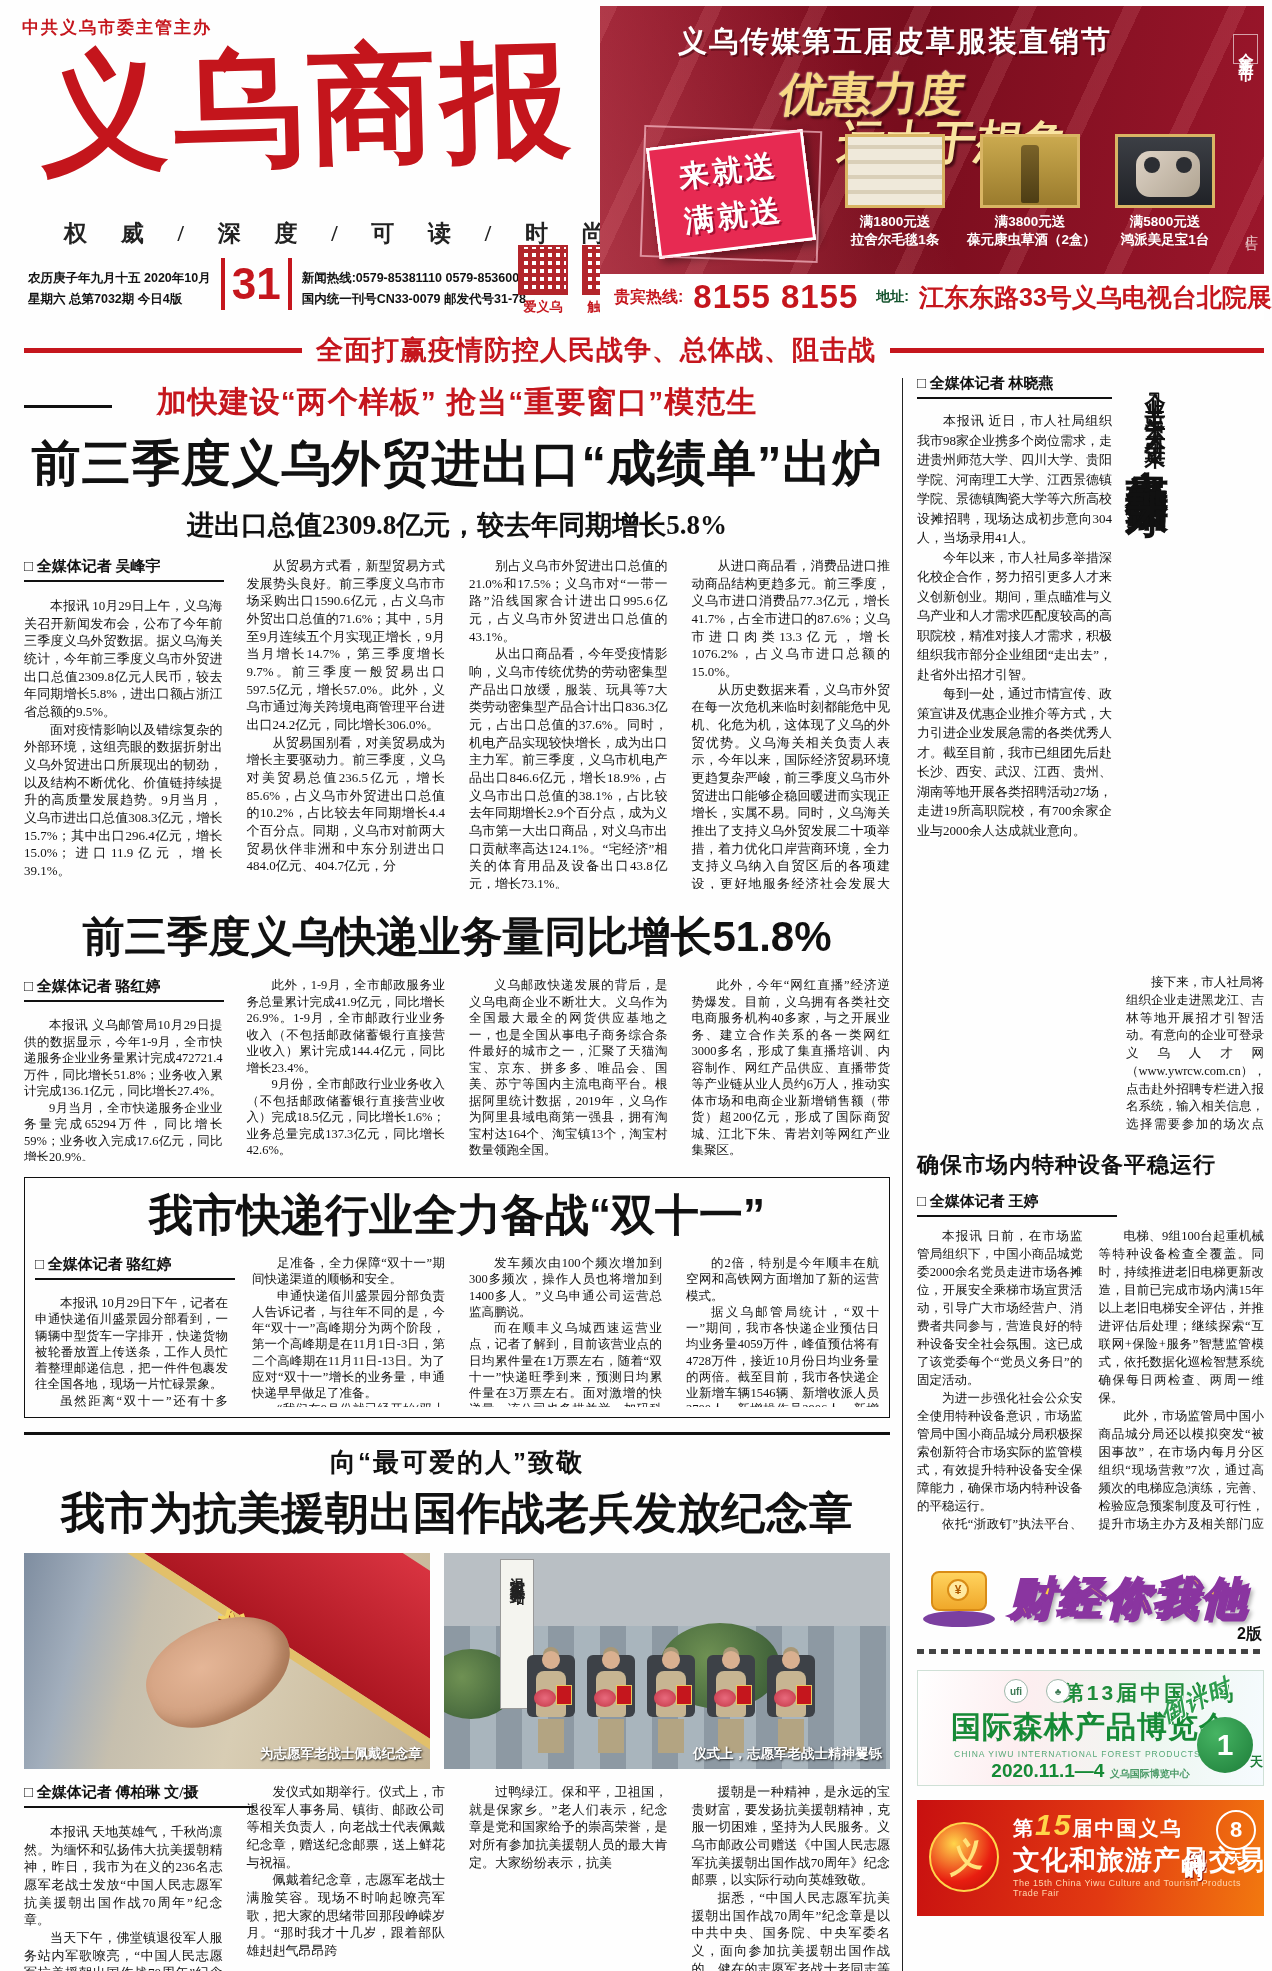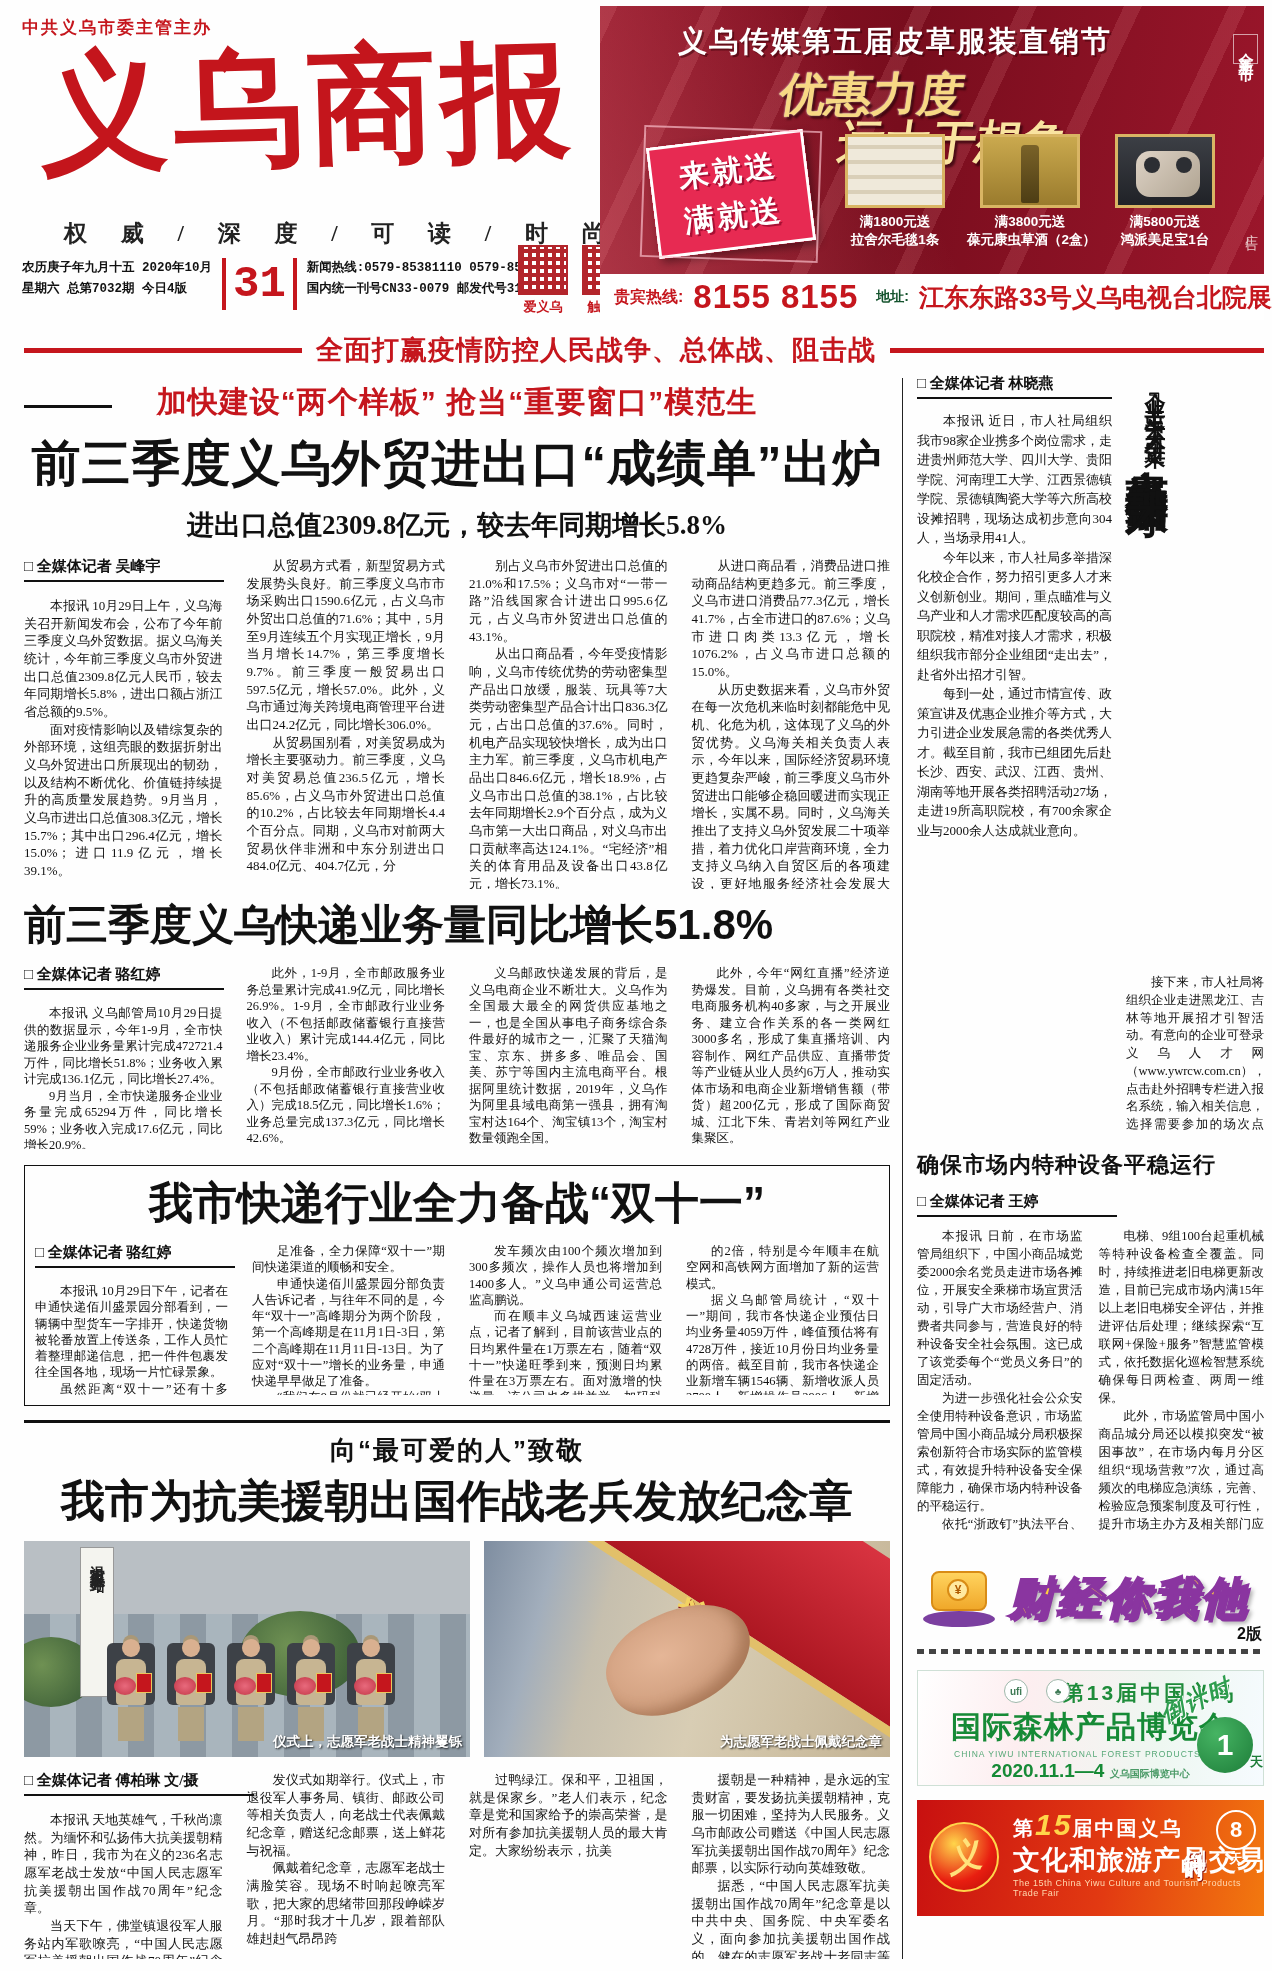--- a/index.html
+++ b/index.html
@@ -5,21 +5,21 @@
   * { margin:0; padding:0; box-sizing:border-box; }
   html,body { background:#e8e8e8; }
   body { font-family:"Liberation Sans", sans-serif; }
   .page { position:relative; width:1272px; height:1971px; background:#fefefe; margin:0 auto; overflow:hidden; color:#111; }
 
   
   .hdr { position:absolute; left:0; top:0; width:545px; height:325px; }
   .org-line { position:absolute; left:22px; top:16px; color:#c5161d; font-size:17px; font-weight:bold; letter-spacing:2px; }
   .mast-title { position:absolute; left:40px; top:36px; width:500px; font-family:"DejaVu Serif", serif; font-size:128px; line-height:1.1; font-weight:900; color:#c4151c; letter-spacing:6px; transform:rotate(-1.5deg); white-space:nowrap; }
   .tagline { position:absolute; left:64px; top:218px; font-family:"Liberation Serif", serif; font-size:23px; font-weight:bold; color:#222; letter-spacing:9px; word-spacing:10px; white-space:nowrap; }
-  .dateline { position:absolute; left:22px; top:258px; display:flex; align-items:flex-start;font-family:Liberation Mono, monospace; }
+  .dateline { position:absolute; left:28px; top:258px; display:flex; align-items:flex-end; }
   .dl-col { font-size:12.5px; line-height:1.7; color:#111; font-weight:bold; white-space:nowrap; }
   .dl-page { color:#c5161d; font-size:44px; font-weight:900; line-height:52px; border-left:4px solid #c5161d; border-right:4px solid #c5161d; padding:0 7px; margin:0 10px; }
   .qr-group { position:absolute; left:518px; top:245px; display:flex; gap:14px; }
   .qr-item { text-align:center; }
   .qr { width:50px; height:50px; border:2px solid #b3252b;
         background: repeating-linear-gradient(0deg,#b3252b 0 4px,rgba(255,255,255,0) 4px 8px),
                     repeating-linear-gradient(90deg,#b3252b 0 4px,#fff 4px 8px); }
   .qr-label { color:#c5161d; font-size:13px; font-weight:bold; margin-top:3px; }
 
   
@@ -78,21 +78,21 @@
   .kicker1 { position:relative; text-align:center; color:#c5161d; font-size:30px; font-weight:900; letter-spacing:1px; margin-top:8px; }
   .kicker-rule { position:absolute; left:0; top:55%; width:88px; height:3px; background:#111; }
   .headline1 { text-align:center; font-size:49px; font-weight:900; letter-spacing:1px; margin-top:8px; white-space:nowrap; }
   .subhead1 { text-align:center; font-family:"Liberation Serif", serif; font-size:27px; font-weight:bold; margin-top:10px; }
   .a1-body { margin-top:14px; height:332px; font-size:13px; line-height:1.36; }
   .art-rel { position:relative; }
   .byline-abs { position:absolute; left:0; top:0; width:200px; }
   .pad-col { padding-top:40px; }
 
   
-  .headline2 { text-align:left; font-size:42px; font-weight:900; margin-top:8px; white-space:nowrap; }
+  .headline2 { text-align:center; font-size:42px; font-weight:900; margin-top:20px; white-space:nowrap; }
   .a2-body { margin-top:12px; height:184px; font-size:12.5px; line-height:1.32; }
   .art3 { border:1px solid #111; margin-top:16px; padding:8px 10px 10px; }
   .headline3 { text-align:center; font-size:44px; font-weight:900; white-space:nowrap; }
   .a3-body { margin-top:10px; height:152px; font-size:12.5px; line-height:1.3; }
 
   
   .memorial { border-top:3px solid #111; margin-top:14px; padding-top:10px; }
   .kicker-m { text-align:center; font-size:26px; font-weight:bold; letter-spacing:2px; }
   .headline-m { text-align:center; font-size:44px; font-weight:900; margin-top:4px; white-space:nowrap; }
   .photos { display:flex; gap:14px; margin-top:10px; }
@@ -345,20 +345,26 @@
                 <p>据义乌邮管局统计，“双十一”期间，我市各快递企业预估日均业务量4059万件，峰值预估将有4728万件，接近10月份日均业务量的两倍。截至目前，我市各快递企业新增车辆1546辆、新增收派人员2700人、新增操作员2906人、新增客服623人。除此之外，各快递企业还将继续深化前沿技术应用，将大数据、人工智能、物联网等技术发挥实效，全力保障“双十一”义乌地区的快递平稳运行。</p>
               </div>
           </div>
         </div>
       </article>
 
       <section class="memorial">
         <div class="kicker-m">向“最可爱的人”致敬</div>
         <h2 class="headline-m">我市为抗美援朝出国作战老兵发放纪念章</h2>
         <div class="photos">
+          <div class="photo photo-l">
+            <div class="sash"></div>
+            <div class="sash-text">抗美</div>
+            <div class="hand"></div>
+            <div class="photo-cap">为志愿军老战士佩戴纪念章</div>
+          </div>
           <div class="photo photo-r">
             <div class="plant p1"></div>
             <div class="plant p2"></div>
             <div class="sign">
               <div class="sign-text">退役军人服务站</div>
             </div>
             <div class="vets">
               <div class="vet">
                   <div class="chairback"></div>
                   <div class="legs"></div>
@@ -395,26 +401,20 @@
                   <div class="chairback"></div>
                   <div class="legs"></div>
                   <div class="torso"></div>
                   <div class="head"></div>
                   <div class="flower"></div>
                   <div class="book"></div>
                 </div>
             </div>
             <div class="photo-cap">仪式上，志愿军老战士精神矍铄</div>
           </div>
-          <div class="photo photo-l">
-            <div class="sash"></div>
-            <div class="sash-text">抗美</div>
-            <div class="hand"></div>
-            <div class="photo-cap">为志愿军老战士佩戴纪念章</div>
-          </div>
         </div>
         <div class="art-rel" style="margin-top:12px;">
           <div class="byline byline-abs" style="width:230px;">□ 全媒体记者 傅柏琳 文/摄</div>
           <div class="bodygrid cols4 mem-body">
             <div class="col pad-col">
                 <p>本报讯 天地英雄气，千秋尚凛然。为缅怀和弘扬伟大抗美援朝精神，昨日，我市为在义的236名志愿军老战士发放“中国人民志愿军抗美援朝出国作战70周年”纪念章。</p>
                 <p>当天下午，佛堂镇退役军人服务站内军歌嘹亮，“中国人民志愿军抗美援朝出国作战70周年”纪念章颁</p>
               </div>
             <div class="col">
                 <p>发仪式如期举行。仪式上，市退役军人事务局、镇街、邮政公司等相关负责人，向老战士代表佩戴纪念章，赠送纪念邮票，送上鲜花与祝福。</p>

